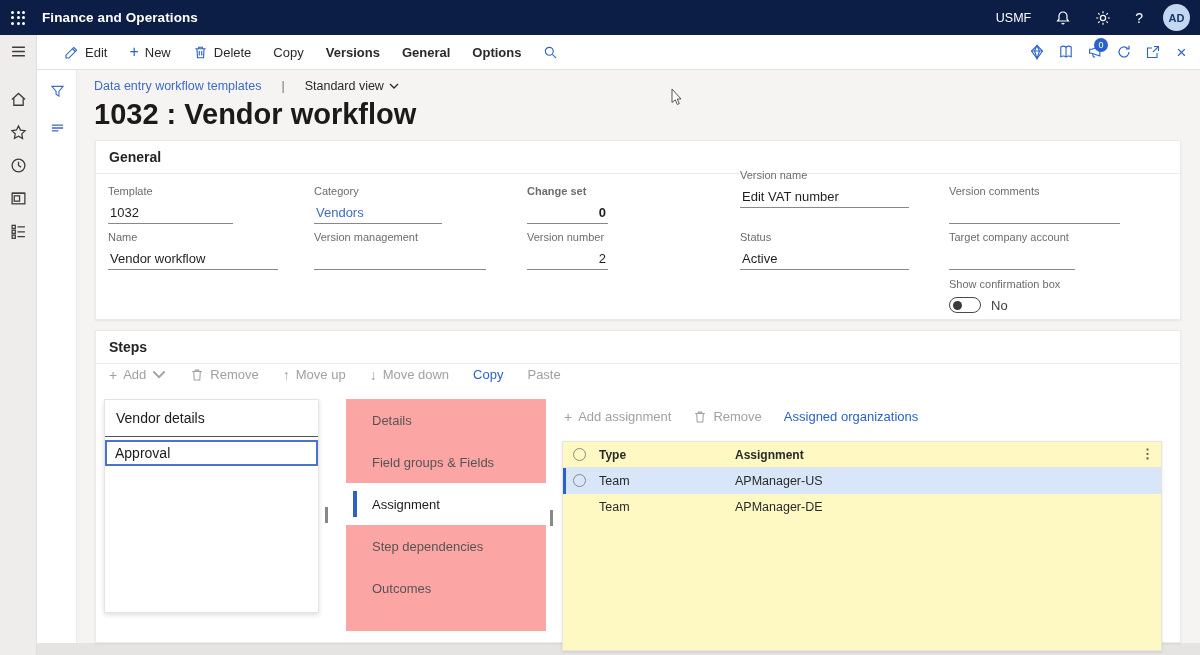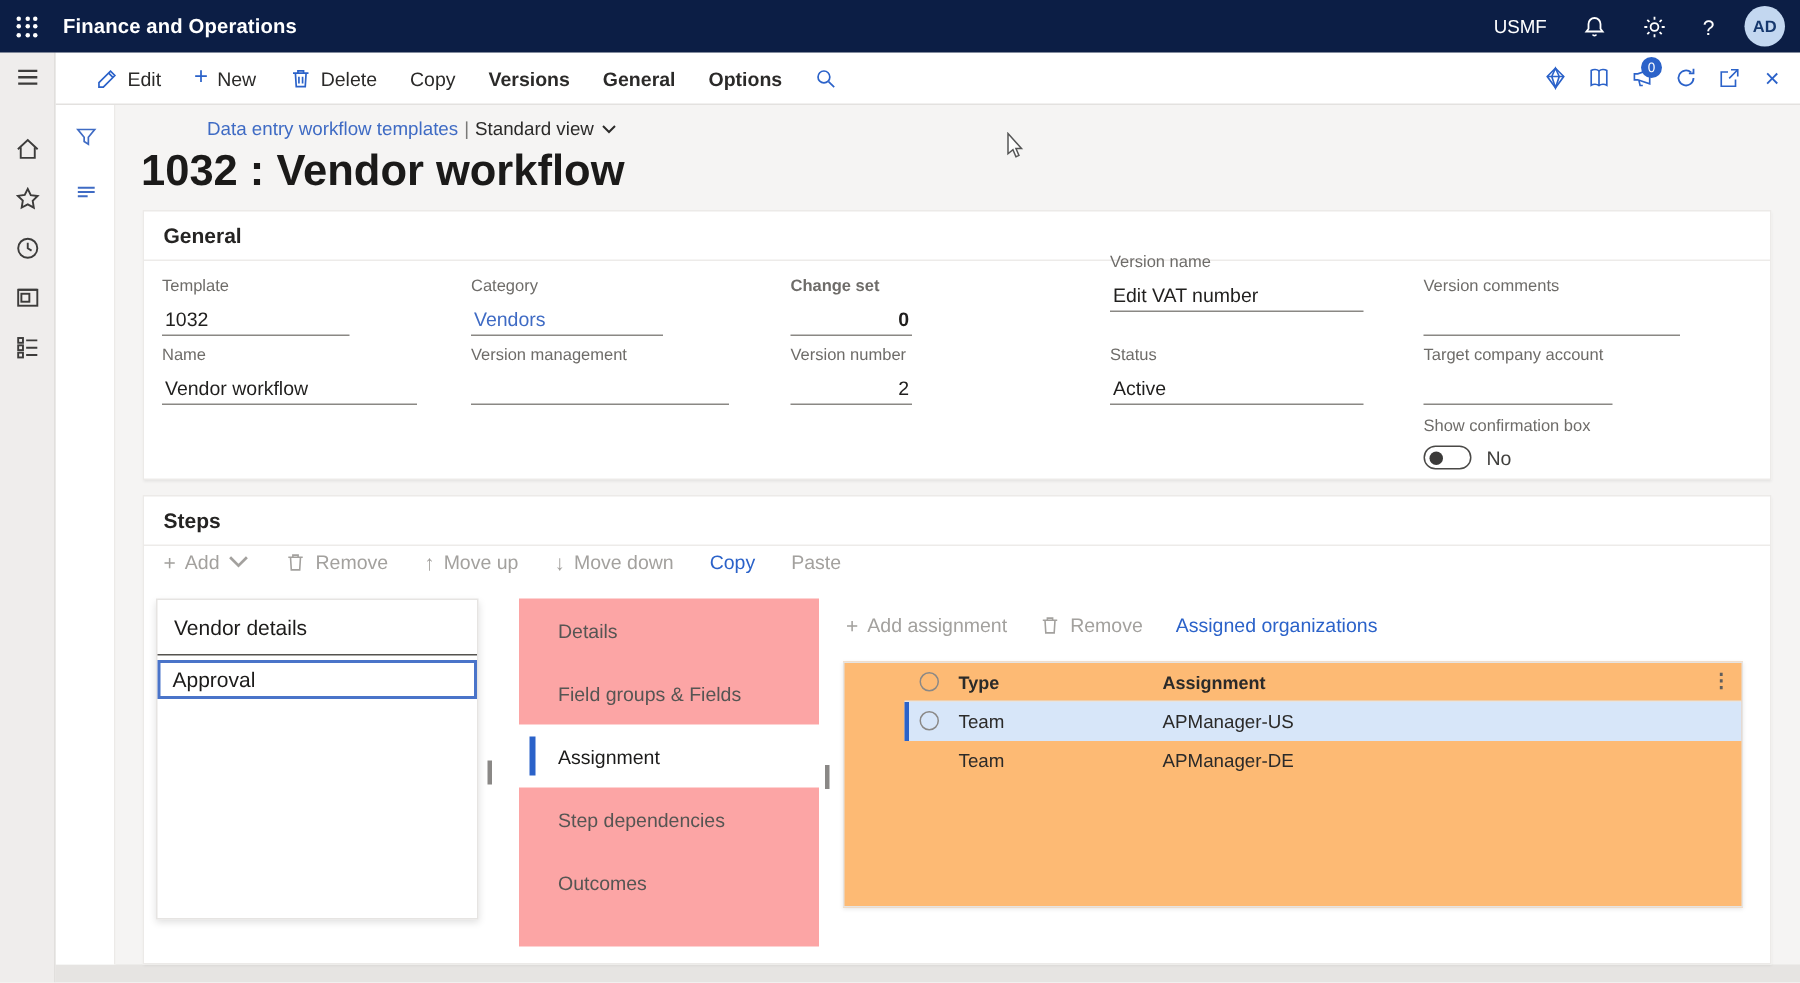--- a/index.html
+++ b/index.html
@@ -43,21 +43,21 @@
   .sidebar .sb-item:first-child { margin-bottom:1px; }
 
   
   .filterpane { position:absolute; left:37px; top:70px; width:40px; height:573px; background:#fff; border-right:1px solid #eceae8; z-index:5; }
   .fp-item { width:40px; height:30px; display:grid; place-items:center; cursor:pointer; margin-top:6px; }
   .fp-item svg { width:15px; height:15px; stroke:#3f6bc4; }
 
   .bottom-strip { position:absolute; left:37px; top:643px; width:1163px; height:12px; background:#e6e4e2; }
 
   
-  .breadcrumb { position:absolute; left:94px; top:79px; display:flex; align-items:center; gap:4px; font-size:12.5px;margin-left:44px; }
+  .breadcrumb { position:absolute; left:94px; top:79px; display:flex; align-items:center; gap:20px; font-size:12.5px; }
   .bc-link { color:#3f6bc4; cursor:pointer; }
   .bc-sep { color:#7a7977; }
   .bc-view { color:#2b2a29; display:flex; align-items:center; gap:5px; cursor:pointer; }
   .bc-view svg { width:10px; height:7px; stroke:#2b2a29; }
   .page-title { position:absolute; left:94px; top:98px; font-size:29px; font-weight:700; color:#1b1a19; }
 
   
   .card { position:absolute; background:#fff; border:1px solid #eceae8; box-shadow:0 1px 2px rgba(0,0,0,.07); }
   .card-head { height:33px; display:flex; align-items:center; padding-left:13px; font-size:14px; font-weight:700; color:#252423; border-bottom:1px solid #edebe9; }
 
@@ -88,21 +88,21 @@
   .splitter { position:absolute; width:3px; height:16px; background:#8a8886; cursor:col-resize; }
 
   
   .vtabs { position:absolute; left:250px; top:68px; width:200px; height:232px; background:#fca5a5; }
   .vtab { height:42px; display:flex; align-items:center; padding-left:26px; font-size:13px; color:#565553; cursor:pointer; position:relative; }
   .vtab.active { background:#fff; color:#1c1b1a; }
   .tab-bar { position:absolute; left:7px; top:8px; width:4px; height:26px; background:#2b62c9; }
 
   
   .panel-toolbar { position:absolute; left:468px; top:78px; display:flex; align-items:center; gap:22px; font-size:13px; }
-  .grid { position:absolute; left:466px; top:110px; width:600px; height:164px; background:#fdba74; border:1px solid #e6e4e2; box-shadow:0 1px 3px rgba(0,0,0,.10);padding-left:40px; }
+  .grid { position:absolute; left:466px; top:110px; width:600px; height:210px; background:#fef9c3; border:1px solid #e6e4e2; box-shadow:0 1px 3px rgba(0,0,0,.10); }
   .g-row { position:relative; height:26px; display:flex; align-items:center; font-size:12.5px; color:#2b2a29; }
   .g-head { border-bottom:1px solid #e6e4e2; font-weight:700; font-size:12px; }
   .g-sel { background:#d7e6f9; }
   .selbar { position:absolute; left:0; top:0; width:3px; height:100%; background:#2b62c9; }
   .radio { position:absolute; left:10px; top:6px; width:13px; height:13px; border:1px solid #8a8886; border-radius:50%; background:transparent; cursor:pointer; }
   .c-type { position:absolute; left:36px; }
   .c-asg { position:absolute; left:172px; }
   .g-ellipsis { position:absolute; right:7px; top:4px; font-size:13px; color:#605e5c; cursor:pointer; }
 
   

